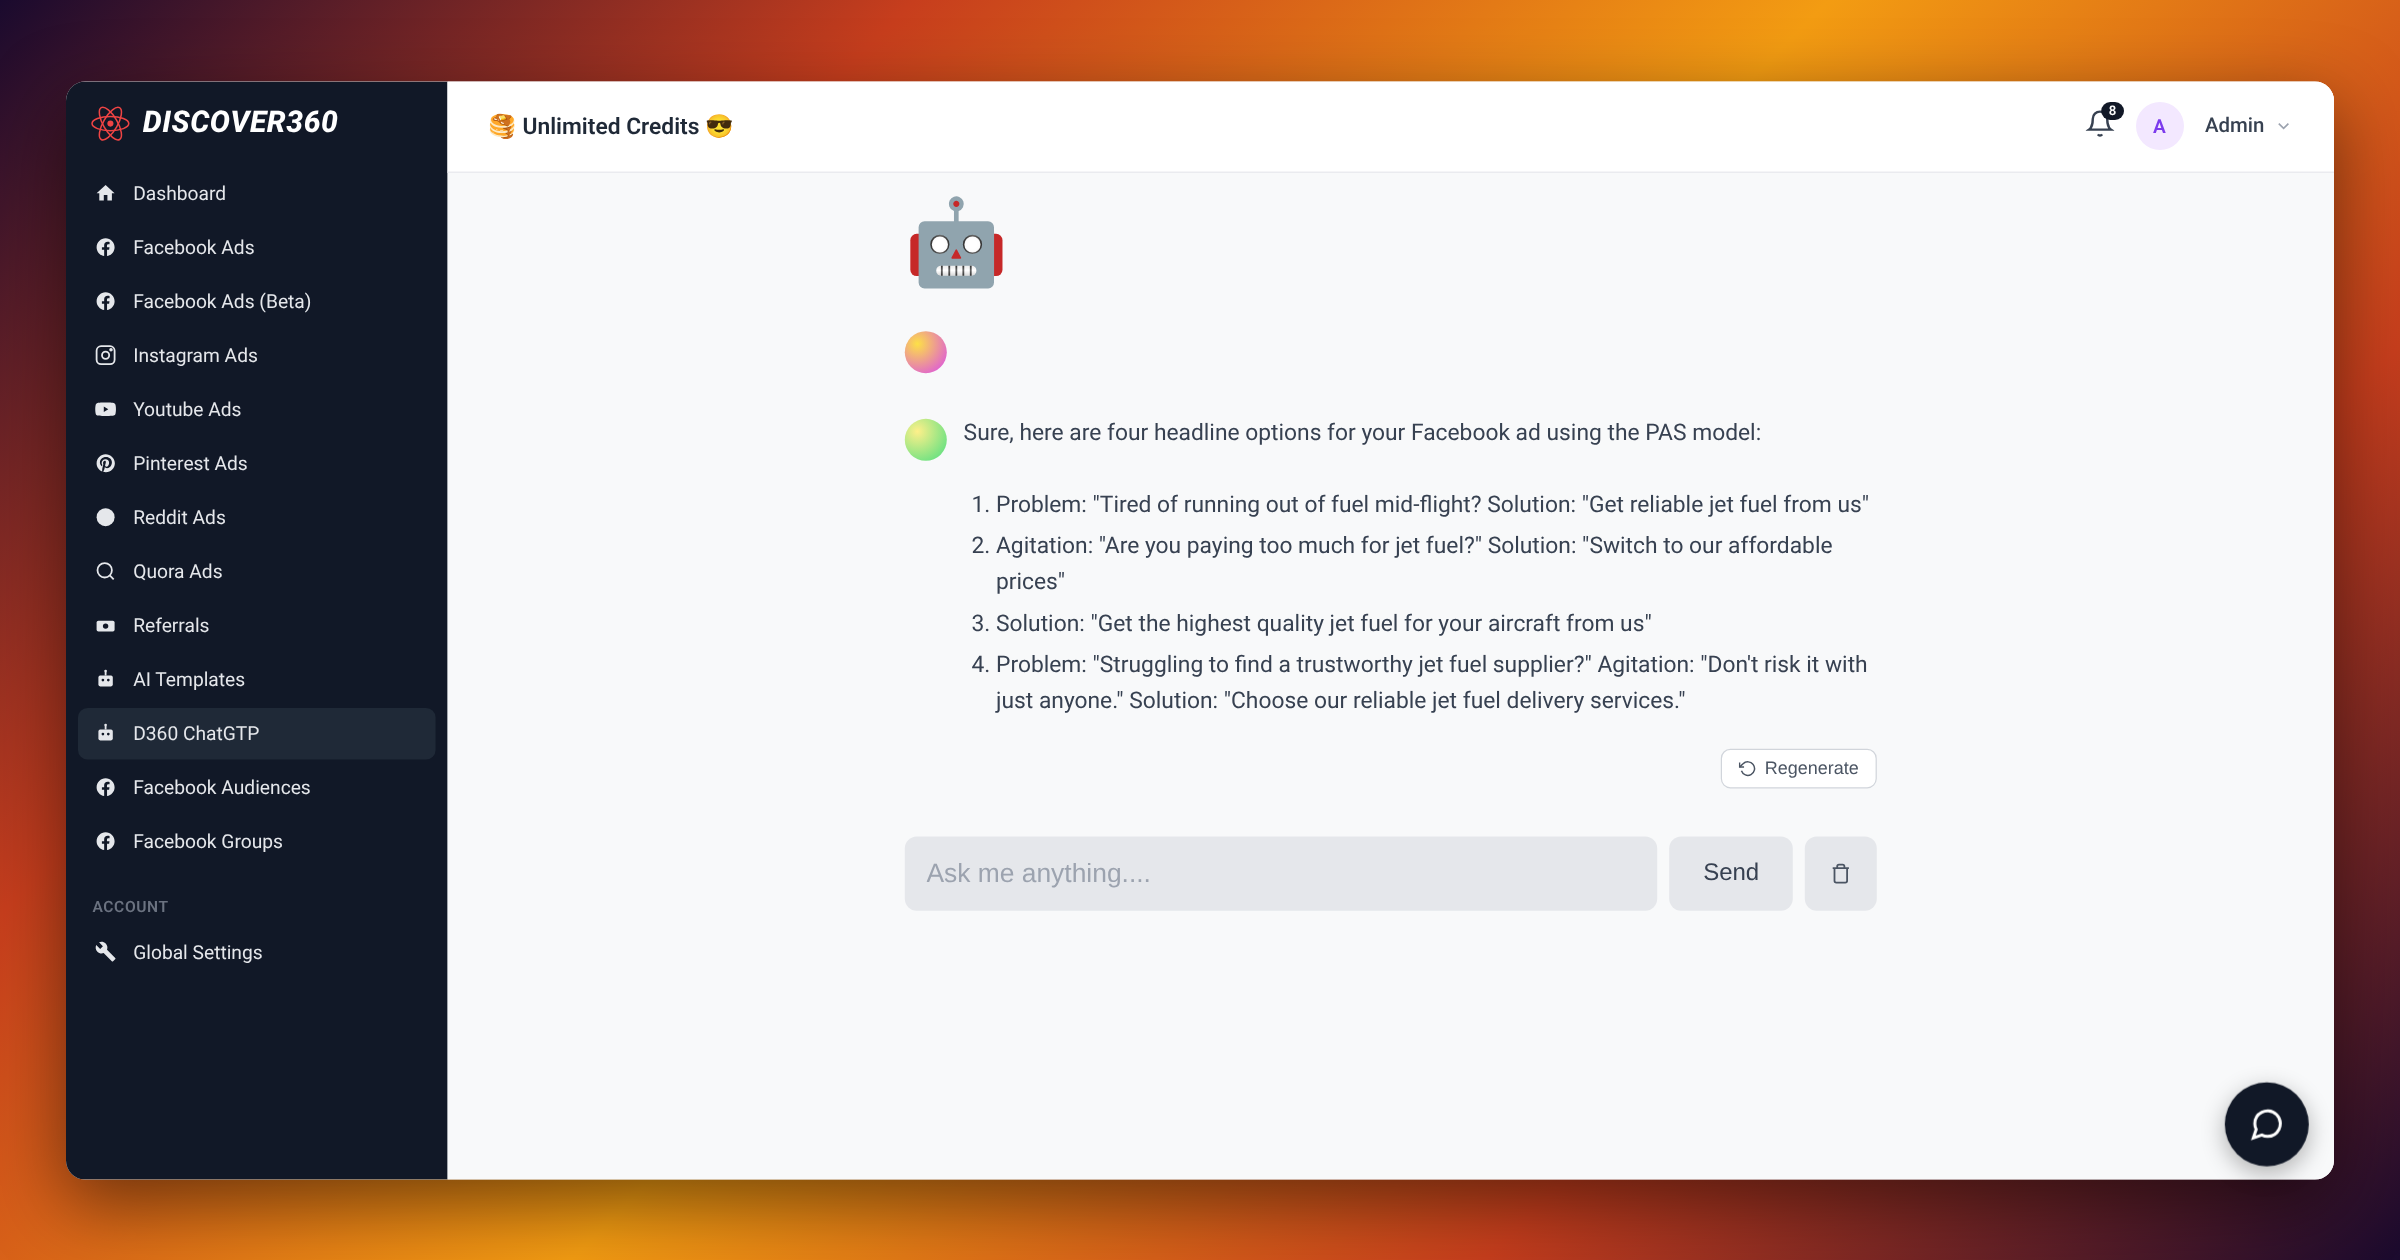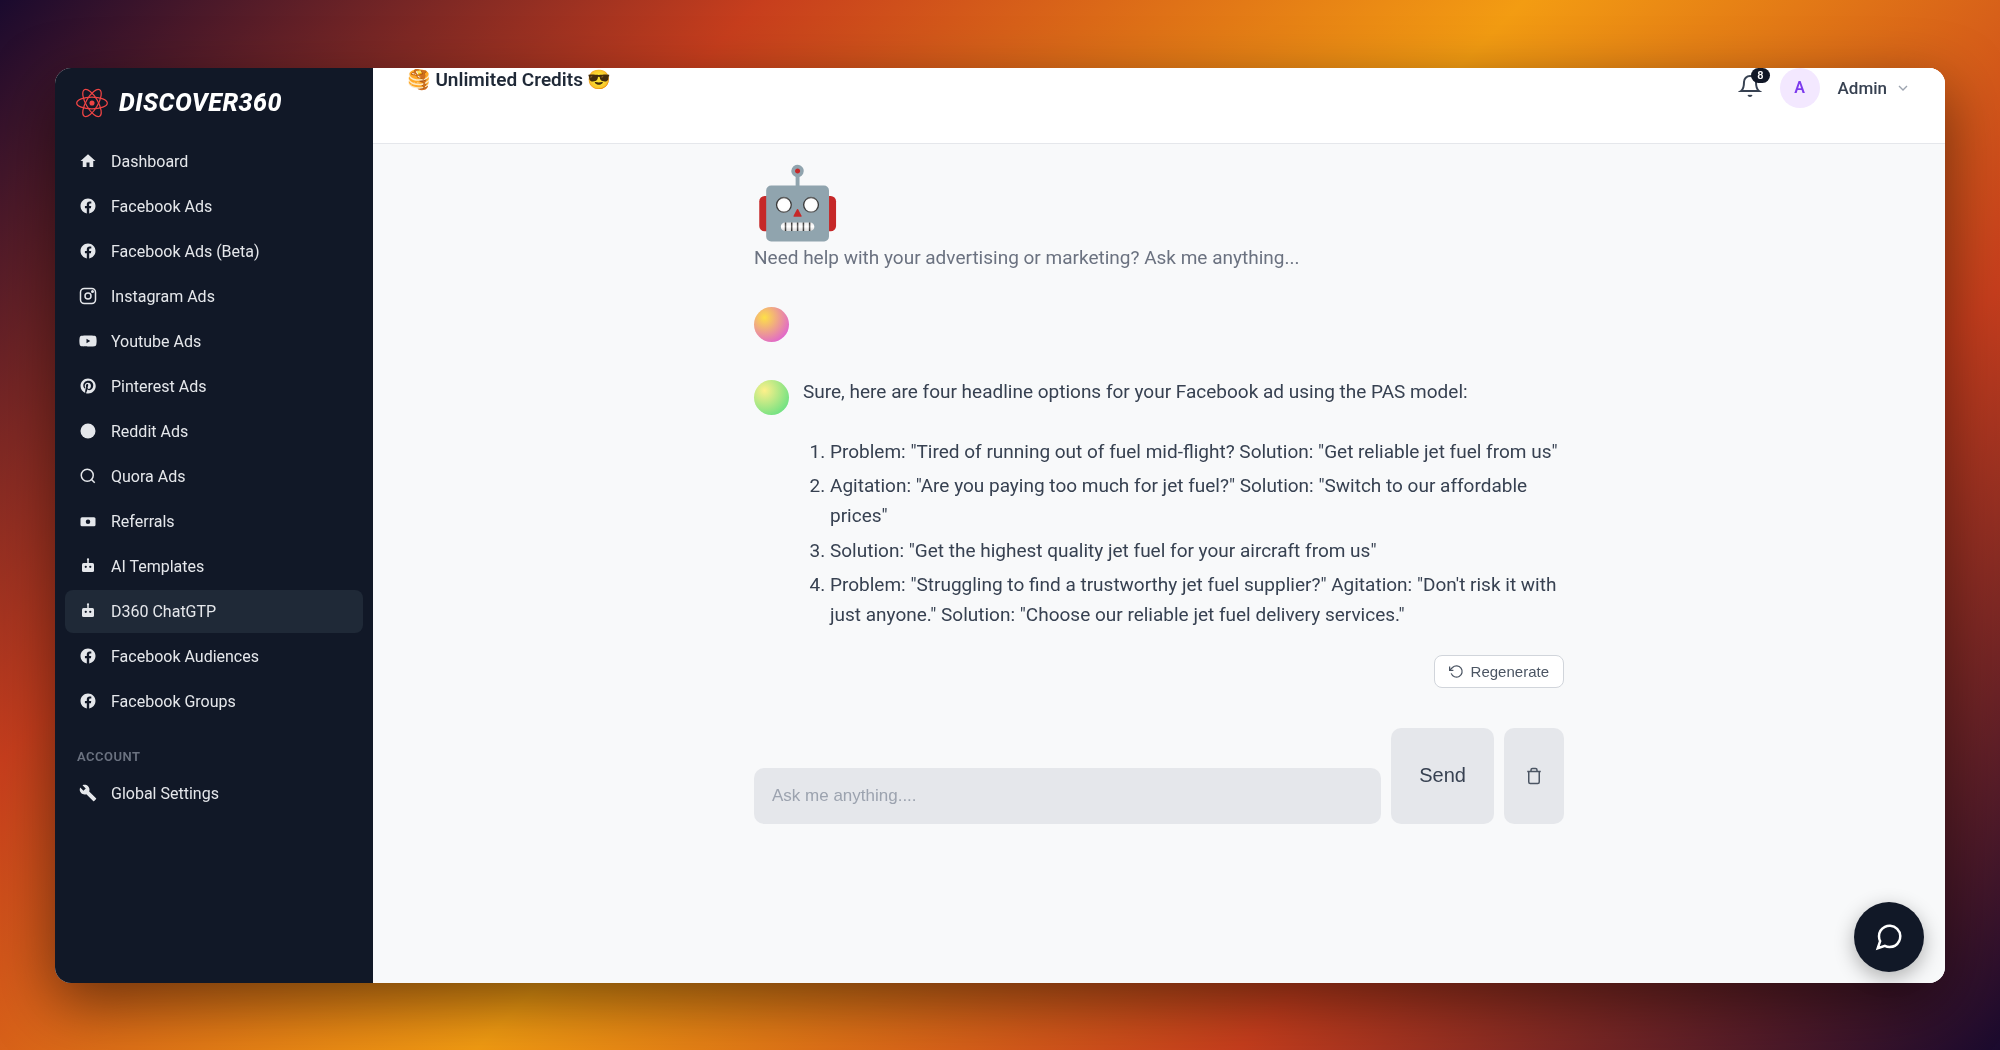--- a/index.html
+++ b/index.html
@@ -88,21 +88,21 @@
   flex: 1;
   display: flex;
   flex-direction: column;
   background: #f8f9fa;
 }
 .topbar {
   height: 76px;
   background: #fff;
   border-bottom: 1px solid #e5e7eb;
   display: flex;
-  align-items: flex-start;
+  align-items: center;
   justify-content: space-between;
   padding: 0 34px;
 }
 .credits {
   font-size: 19px;
   font-weight: 600;
   color: #1f2937;
 }
 .topbar-right {
   display: flex;
@@ -219,24 +219,23 @@
   display: flex;
   gap: 10px;
   margin-top: 40px;
 }
 .chat-input {
   flex: 1;
   background: #e5e7eb;
   border: none;
   border-radius: 10px;
   padding: 18px 18px;
-  font-size: 17px;
+  font-size: 22px;
   color: #374151;
   outline: none;
-  margin-top: 40px;
 }
 .chat-input::placeholder { color: #9ca3af; }
 .send-btn {
   background: #e5e7eb;
   border: none;
   border-radius: 10px;
   padding: 0 28px;
   font-size: 20px;
   color: #374151;
   cursor: pointer;
@@ -433,21 +432,20 @@
           <svg viewBox="0 0 24 24" width="16" height="16" fill="none" stroke="#9ca3af" stroke-width="2">
               <polyline points="6 9 12 15 18 9"></polyline>
             </svg>
         </div>
       </div>
     </div>
 
     <div class="content">
       <div class="chat-container">
         <div class="robot-emoji">🤖</div>
-        <div class="subtitle">Need help with your advertising or marketing? Ask me anything...</div>
 
         <div class="message">
           <div class="bubble-avatar grad-violet"></div>
         </div>
 
         <div class="message">
           <div class="bubble-avatar grad-green"></div>
           <div class="msg-text">Sure, here are four headline options for your Facebook ad using the PAS model:</div>
         </div>
 

